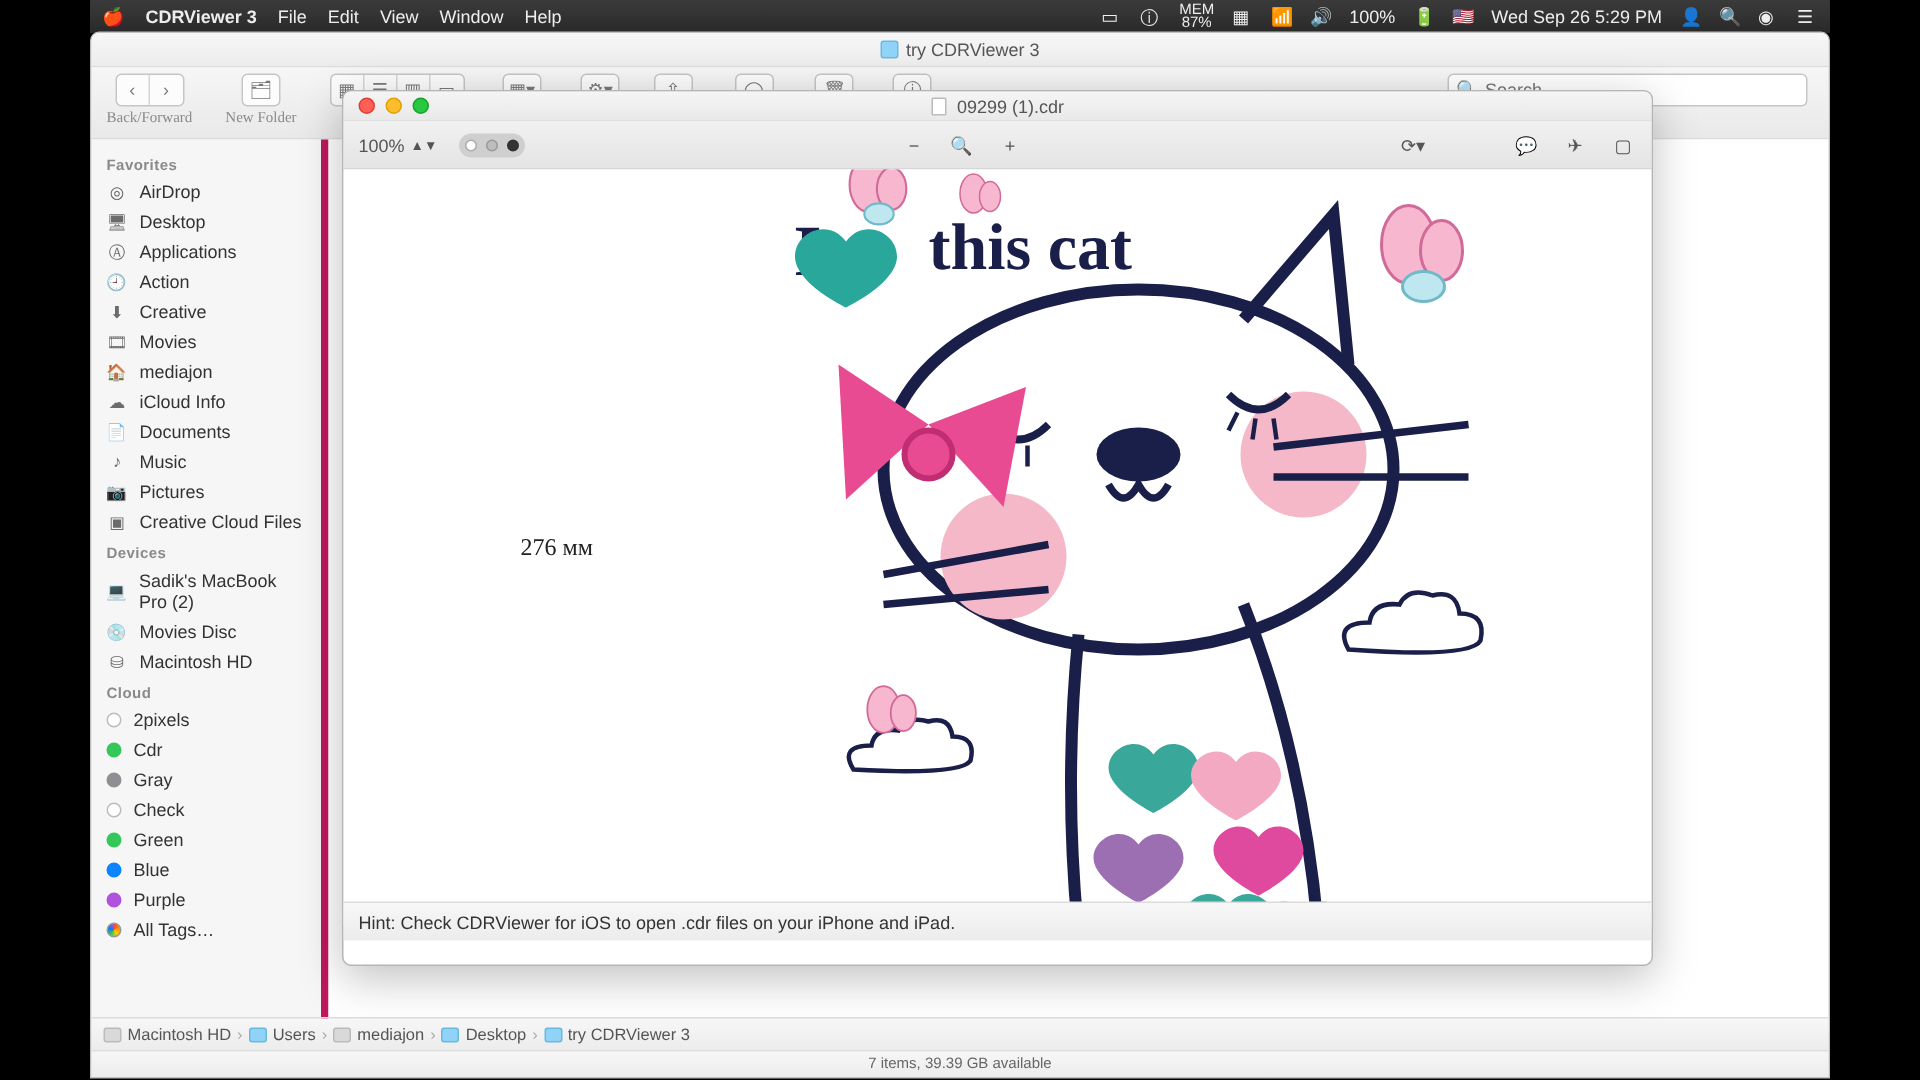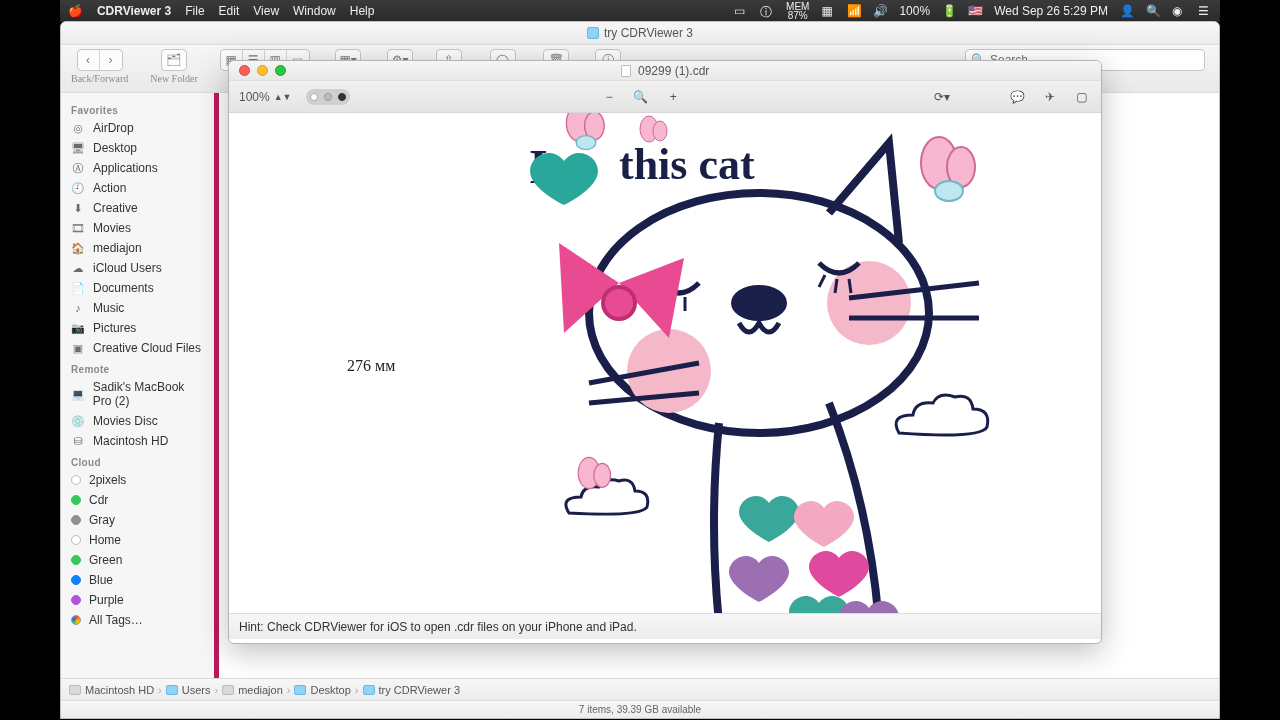--- a/index.html
+++ b/index.html
@@ -100,21 +100,21 @@
   .v-tool .pill { display:flex; background:#cfcfcf; border-radius:10px; height:16px; align-items:center; padding:0 4px; gap:6px; }
   .pill .dot { width:8px;height:8px;border-radius:50%; background:#fff; border:1px solid #aaa;}
   .pill .dot.sel { background:#333; border-color:#333;}
   .v-tool .spacer { flex:1; }
   .v-tool .ic { width:18px; text-align:center; cursor:default; color:#555; }
 
   .canvas { position:absolute; top:52px; left:0; right:0; bottom:26px; background:#fff; overflow:hidden; }
   .measure { position:absolute; left:118px; top:244px; font-family:Georgia,serif; font-size:16px; color:#222; }
 
   .hint {
-    position:absolute; left:0; right:0; bottom:4px; height:26px;
+    position:absolute; left:0; right:0; bottom:16px; height:26px;
     background:linear-gradient(#f7f7f7,#ececec); border-top:1px solid #dcdcdc;
     font-size:12px; color:#333; display:flex; align-items:center; padding:0 10px;
   }
 
   
   .art { position:absolute; left:240px; top:-10px; width:560px; height:560px; }
   .ink { stroke:#1a1f4a; fill:none; }
   .title-text { font-family:"Comic Sans MS","Marker Felt","Segoe Script",cursive; fill:#1a1f4a; font-weight:700; }
 </style>
 </head>
@@ -238,40 +238,40 @@
             <div class="sb-item">
               <span class="sb-ico">🎞</span>
               <span>Movies</span>
             </div>
             <div class="sb-item">
               <span class="sb-ico">🏠</span>
               <span>mediajon</span>
             </div>
             <div class="sb-item">
               <span class="sb-ico">☁︎</span>
-              <span>iCloud Users</span>
+              <span>iCloud Info</span>
             </div>
             <div class="sb-item">
               <span class="sb-ico">📄</span>
               <span>Documents</span>
             </div>
             <div class="sb-item">
               <span class="sb-ico">♪</span>
               <span>Music</span>
             </div>
             <div class="sb-item">
               <span class="sb-ico">📷</span>
               <span>Pictures</span>
             </div>
             <div class="sb-item">
               <span class="sb-ico">▣</span>
               <span>Creative Cloud Files</span>
             </div>
           </div>
-        <div class="sb-head">Remote</div>
+        <div class="sb-head">Devices</div>
         <div id="sb-dev">
             <div class="sb-item">
               <span class="sb-ico">💻</span>
               <span>Sadik's MacBook Pro (2)</span>
             </div>
             <div class="sb-item">
               <span class="sb-ico">💿</span>
               <span>Movies Disc</span>
             </div>
             <div class="sb-item">
@@ -288,21 +288,21 @@
             <div class="sb-item">
               <span class="tag-dot" style="background: rgb(52, 199, 89); border-color: rgb(52, 199, 89);"></span>
               <span>Cdr</span>
             </div>
             <div class="sb-item">
               <span class="tag-dot" style="background: rgb(142, 142, 147); border-color: rgb(142, 142, 147);"></span>
               <span>Gray</span>
             </div>
             <div class="sb-item">
               <span class="tag-dot" style="background: rgb(255, 255, 255);"></span>
-              <span>Home</span>
+              <span>Check</span>
             </div>
             <div class="sb-item">
               <span class="tag-dot" style="background: rgb(52, 199, 89); border-color: rgb(52, 199, 89);"></span>
               <span>Green</span>
             </div>
             <div class="sb-item">
               <span class="tag-dot" style="background: rgb(10, 132, 255); border-color: rgb(10, 132, 255);"></span>
               <span>Blue</span>
             </div>
             <div class="sb-item">

